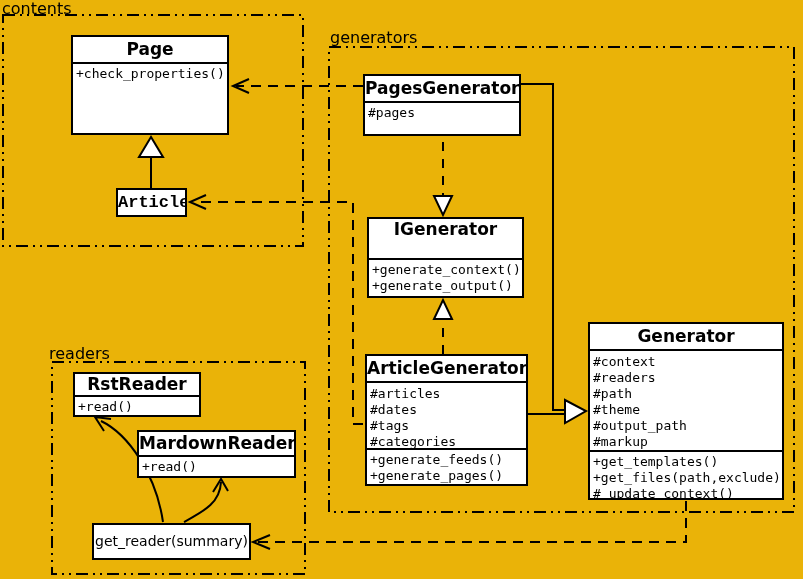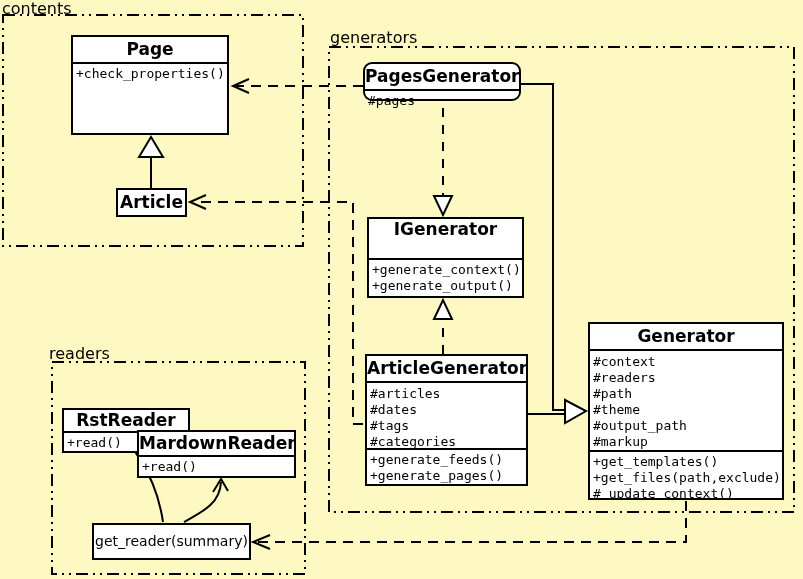--- a/index.html
+++ b/index.html
@@ -1,17 +1,17 @@
 <!DOCTYPE html>
 <html><head>
 <meta charset="utf-8">
 <style>
   html,body{margin:0;padding:0;background:#fff;}
   #stage{
-    position:relative;width:803px;height:579px;background:#fef9c3;
+    position:relative;width:803px;height:579px;background:#eab308;
     font-family:"DejaVu Sans",sans-serif;color:#000;overflow:hidden;
   }
   #wires{position:absolute;left:0;top:0;}
   .pkg-label{
     position:absolute;font-size:16px;line-height:16px;white-space:nowrap;
     font-family:"DejaVu Sans",sans-serif;
   }
   .cls{
     position:absolute;background:#fff;border:2px solid #000;box-sizing:border-box;
   }
@@ -100,25 +100,25 @@
   <div class="pkg-label" style="left:330px;top:30px;">generators</div>
   <div class="pkg-label" style="left:49px;top:346px;">readers</div>
 
   <div class="cls" style="left:71px;top:35px;width:158px;height:100px;">
     <div class="t" style="height:25px;line-height:25px;">Page</div>
     <div class="sec" style="height:18px;">
       <div class="row">+check_properties()</div>
     </div>
   </div>
 
-  <div class="cls" style="left:116px;top:188px;width:71px;height:29px;">
+  <div class="cls" style="left:116px;top:188px;width:71px;height:29px;font-family:Liberation Mono, monospace;">
     <div class="t noline" style="height:25px;line-height:25px;">Article</div>
   </div>
 
-  <div class="cls" style="left:363px;top:62px;width:158px;height:39px;border-radius:9px;">
+  <div class="cls" style="left:363px;top:74px;width:158px;height:62px;">
     <div class="t" style="height:25px;line-height:25px;">PagesGenerator</div>
     <div class="sec" style="height:19px;">
       <div class="row">#pages</div>
     </div>
   </div>
 
   <div class="cls" style="left:367px;top:217px;width:157px;height:81px;">
     <div class="t" style="height:39px;">
       <div class="iname">IGenerator</div>
     </div>
@@ -152,21 +152,21 @@
       <div class="row">#output_path</div>
       <div class="row">#markup</div>
     </div>
     <div class="sec" style="height:46px;">
       <div class="row">+get_templates()</div>
       <div class="row">+get_files(path,exclude)</div>
       <div class="row">#_update_context()</div>
     </div>
   </div>
 
-  <div class="cls" style="left:62px;top:372px;width:128px;height:45px;margin-top:36px;">
+  <div class="cls" style="left:73px;top:372px;width:128px;height:45px;">
     <div class="t" style="height:21px;line-height:21px;">RstReader</div>
     <div class="sec" style="height:18px;">
       <div class="row">+read()</div>
     </div>
   </div>
 
   <div class="cls" style="left:137px;top:430px;width:159px;height:48px;">
     <div class="t" style="height:23px;line-height:23px;">MardownReader</div>
     <div class="sec" style="height:19px;">
       <div class="row">+read()</div>

